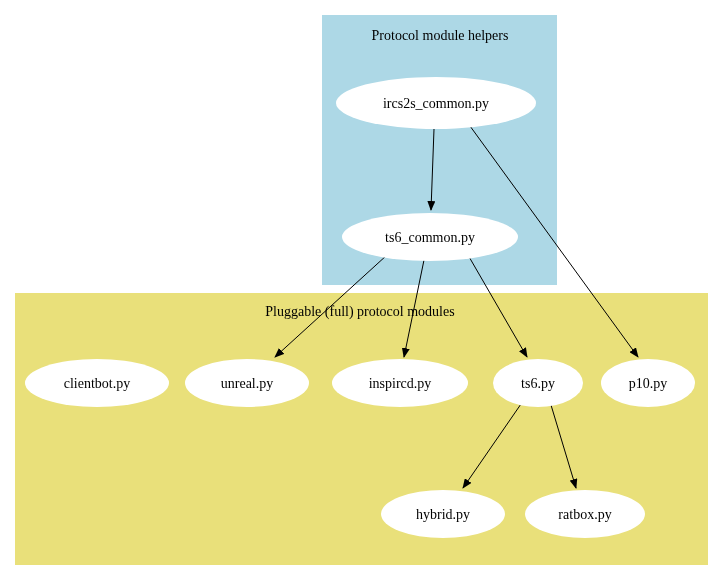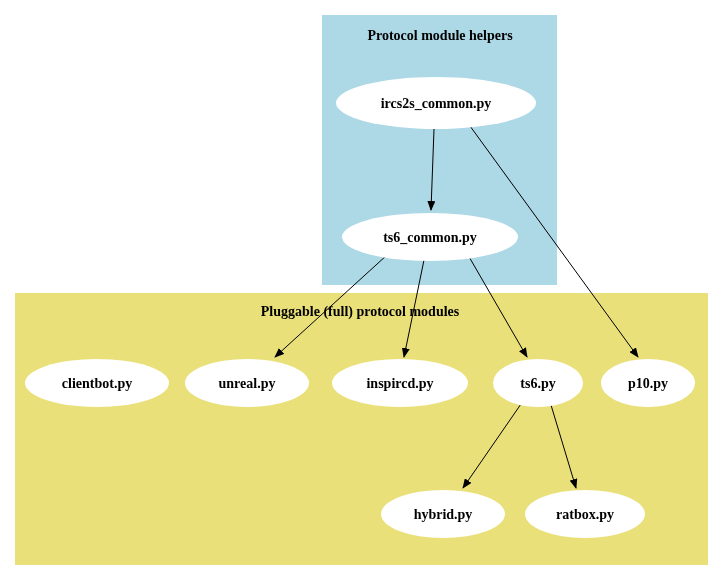--- a/index.html
+++ b/index.html
@@ -7,21 +7,20 @@
     padding: 0;
     background: #ffffff;
     font-family: "Liberation Serif", "DejaVu Serif", serif;
   }
   .canvas {
     position: relative;
     width: 723px;
     height: 580px;
     background: #ffffff;
     overflow: hidden;
-    font-weight: bold;
   }
   svg text {
     font-family: "Liberation Serif", "DejaVu Serif", serif;
     font-size: 14px;
     fill: #000000;
   }
   svg text.cluster-label {
     font-size: 14px;
   }
 </style>

